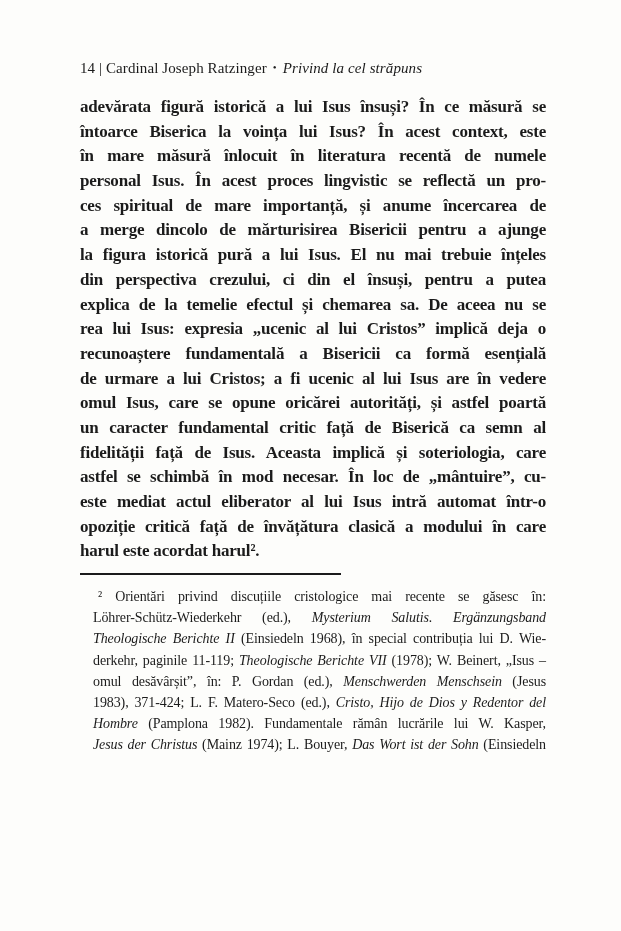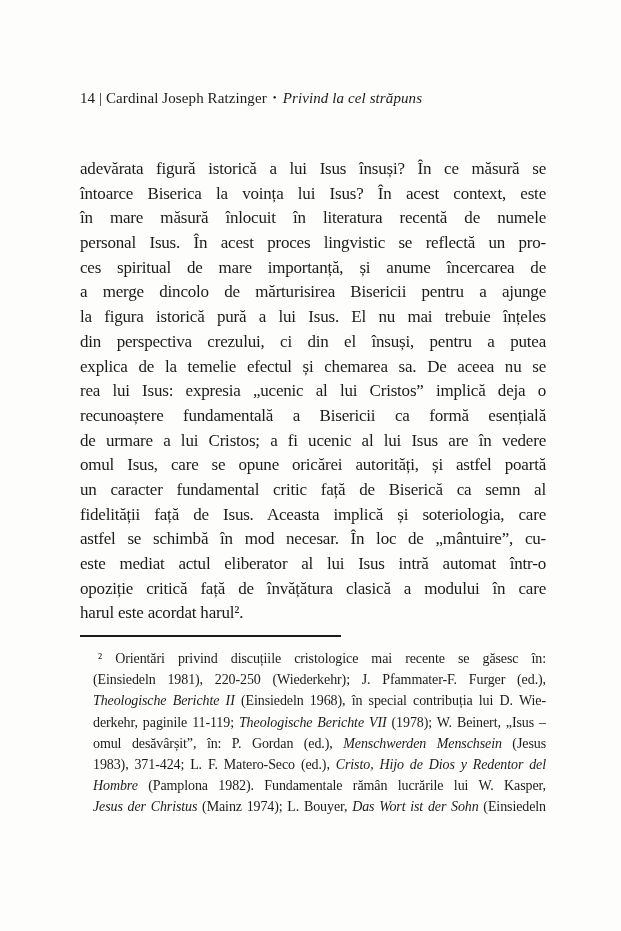--- a/index.html
+++ b/index.html
@@ -8,40 +8,41 @@
     background: #ffffff;
   }
   .page {
     position: relative;
     width: 621px;
     height: 931px;
     box-sizing: border-box;
     background: #fdfdfb;
     color: #1b1b1b;
     font-family: "Liberation Serif", "DejaVu Serif", serif;
-    padding: 87px 75px 0 80px;
+    padding: 57px 75px 0 80px;
     overflow: hidden;
   }
   .running-header {
     font-size: 15px;
     line-height: 20px;
     white-space: nowrap;
     letter-spacing: 0.1px;
   }
   .running-header .hdr-dot {
     display: inline-block;
     padding: 0 6px;
     font-size: 11px;
     vertical-align: 2px;
   }
   .running-header .hdr-title {
     font-style: italic;
   }
   .body-text {
-    margin-top: 49px;
+    margin-top: 17px;
+    font-weight: bold;
   }
   .body-text .line {
     font-size: 17px;
     line-height: 24.7px;
     height: 24.7px;
     letter-spacing: -0.2px;
     text-align: justify;
     text-align-last: justify;
     white-space: normal;
   }
@@ -101,21 +102,21 @@
       <div class="line">astfel se schimbă în mod necesar. În loc de „mântuire”, cu-</div>
       <div class="line">este mediat actul eliberator al lui Isus intră automat într-o</div>
       <div class="line">opoziție critică față de învățătura clasică a modului în care</div>
       <div class="line last-line">harul este acordat harul².</div>
     </main>
 
   <div class="footnote-rule"></div>
 
   <section class="footnote">
       <div class="line"><span>² Orientări privind discuțiile cristologice mai recente se găsesc în:</span></div>
-      <div class="line"><span>(Einsiedeln 1981), 220-250 (Wiederkehr); J. Pfammater-F. Furger (ed.),</span></div>
+      <div class="line"><span>Löhrer-Schütz-Wiederkehr (ed.), </span><i>Mysterium Salutis. Ergänzungsband</i></div>
       <div class="line"><i>Theologische Berichte II</i><span> (Einsiedeln 1968), în special contribuția lui D. Wie-</span></div>
       <div class="line"><span>derkehr, paginile 11-119; </span><i>Theologische Berichte VII</i><span> (1978); W. Beinert, „Isus –</span></div>
       <div class="line"><span>omul desăvârșit”, în: P. Gordan (ed.), </span><i>Menschwerden Menschsein</i><span> (Jesus</span></div>
       <div class="line"><span>1983), 371-424; L. F. Matero-Seco (ed.), </span><i>Cristo, Hijo de Dios y Redentor del</i></div>
       <div class="line"><i>Hombre</i><span> (Pamplona 1982). Fundamentale rămân lucrările lui W. Kasper,</span></div>
       <div class="line"><i>Jesus der Christus</i><span> (Mainz 1974); L. Bouyer, </span><i>Das Wort ist der Sohn</i><span> (Einsiedeln</span></div>
     </section>
 
 </div>
 

